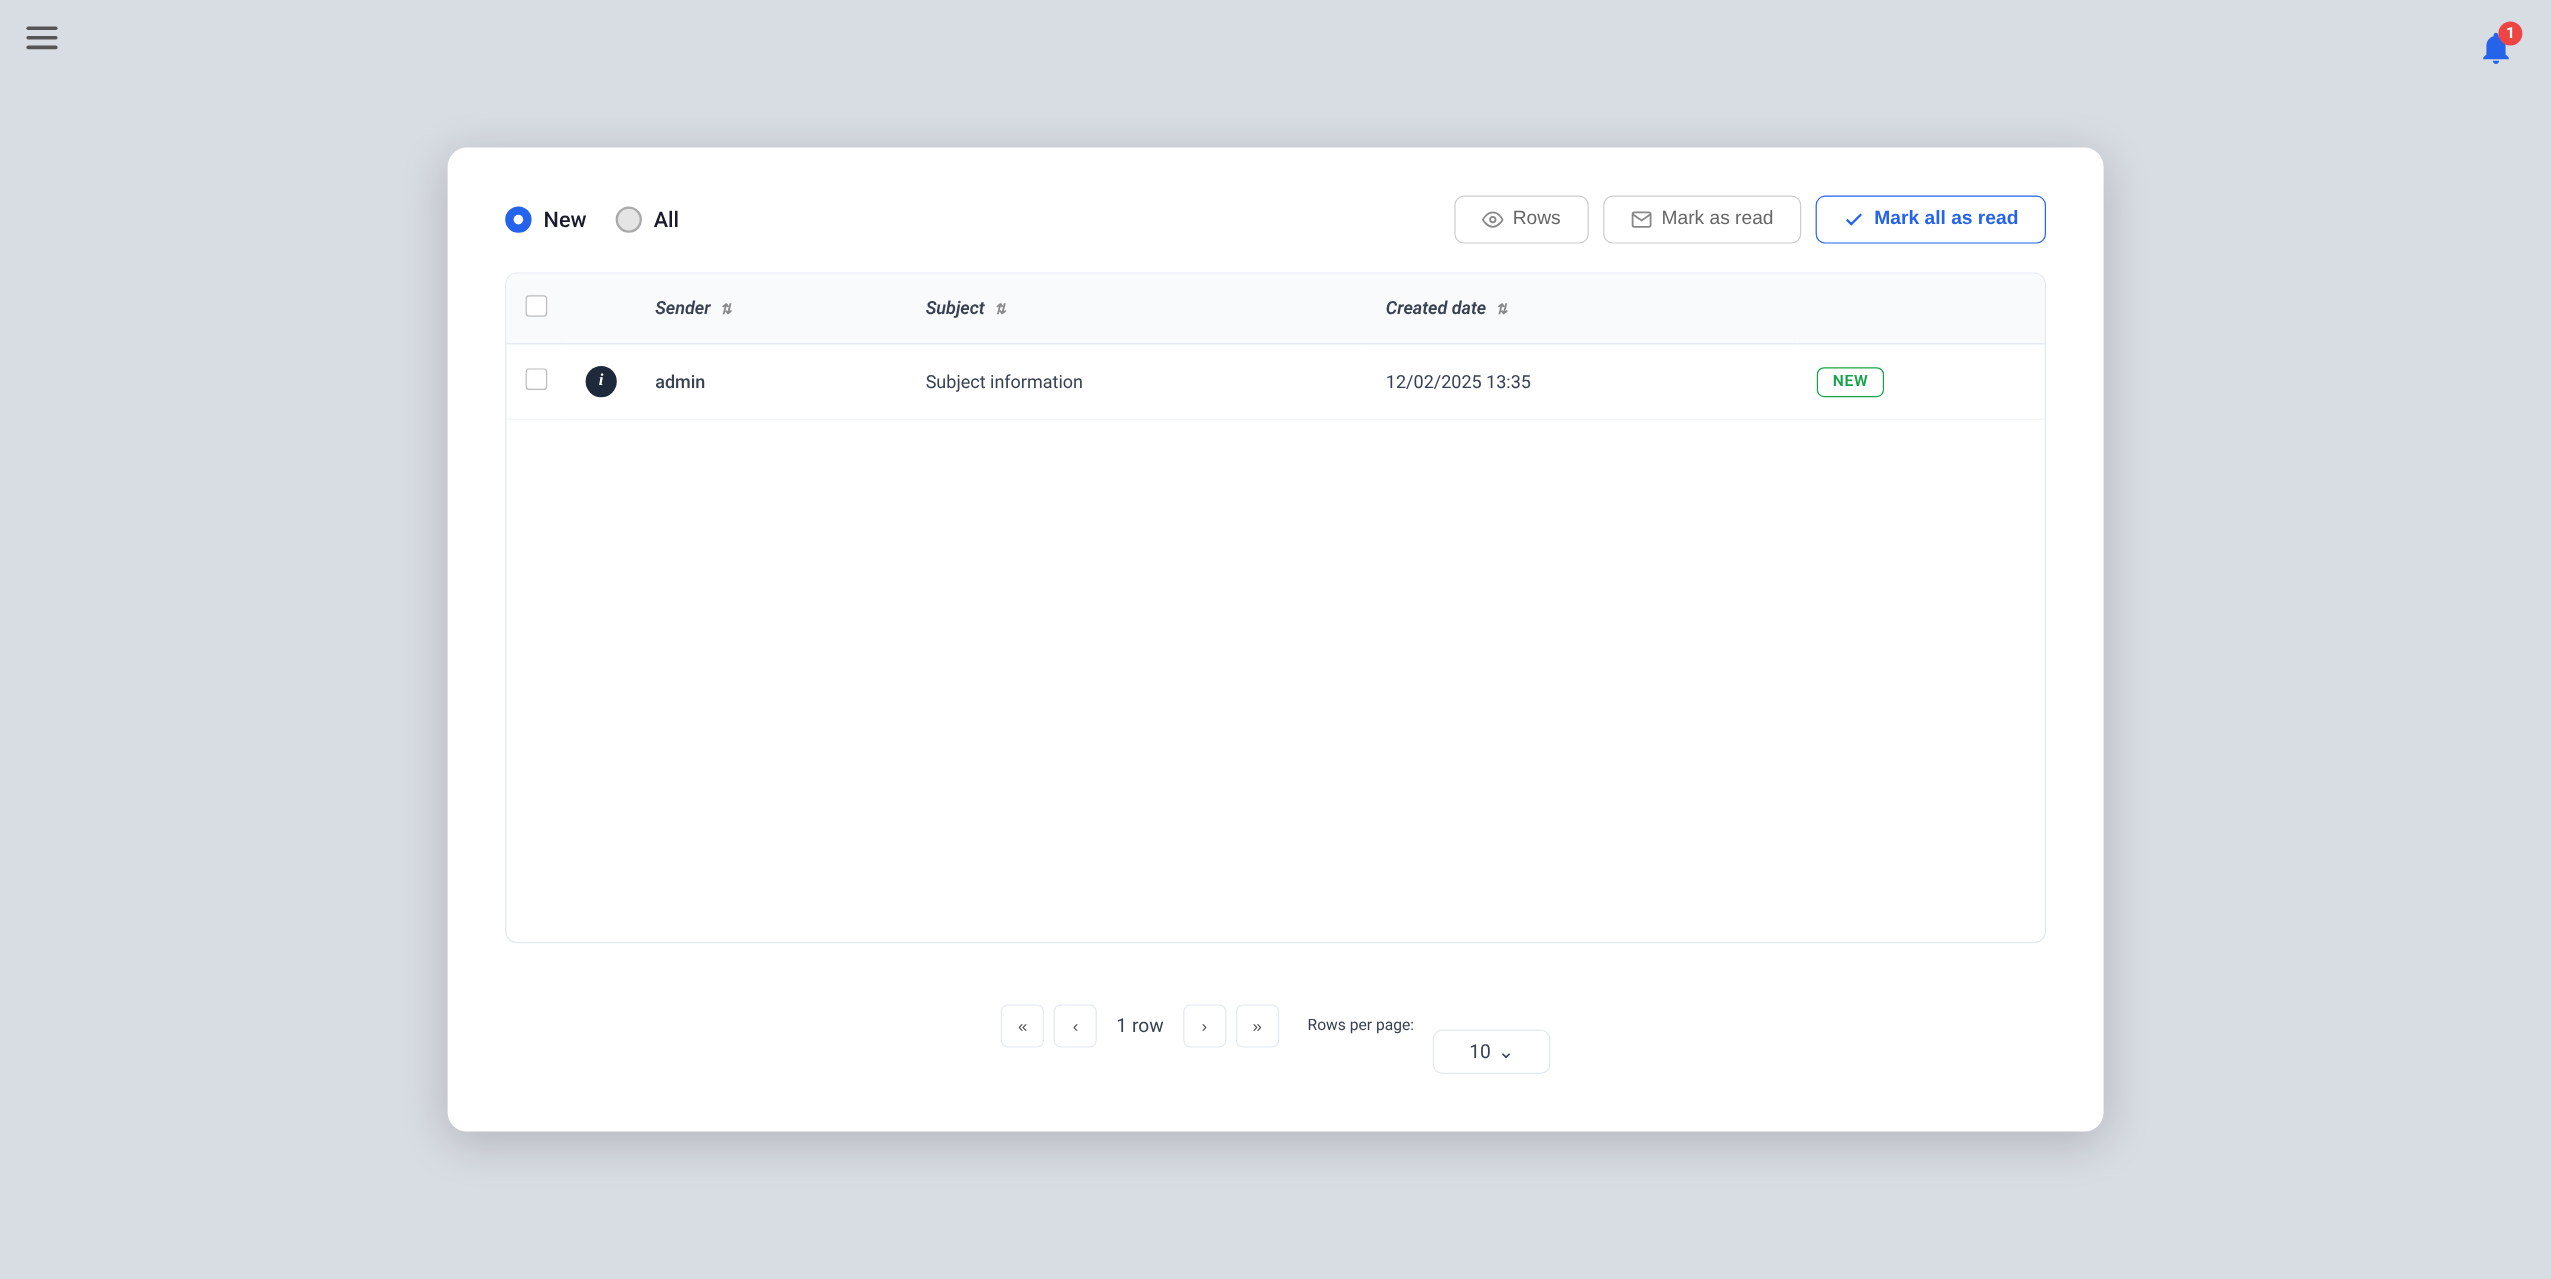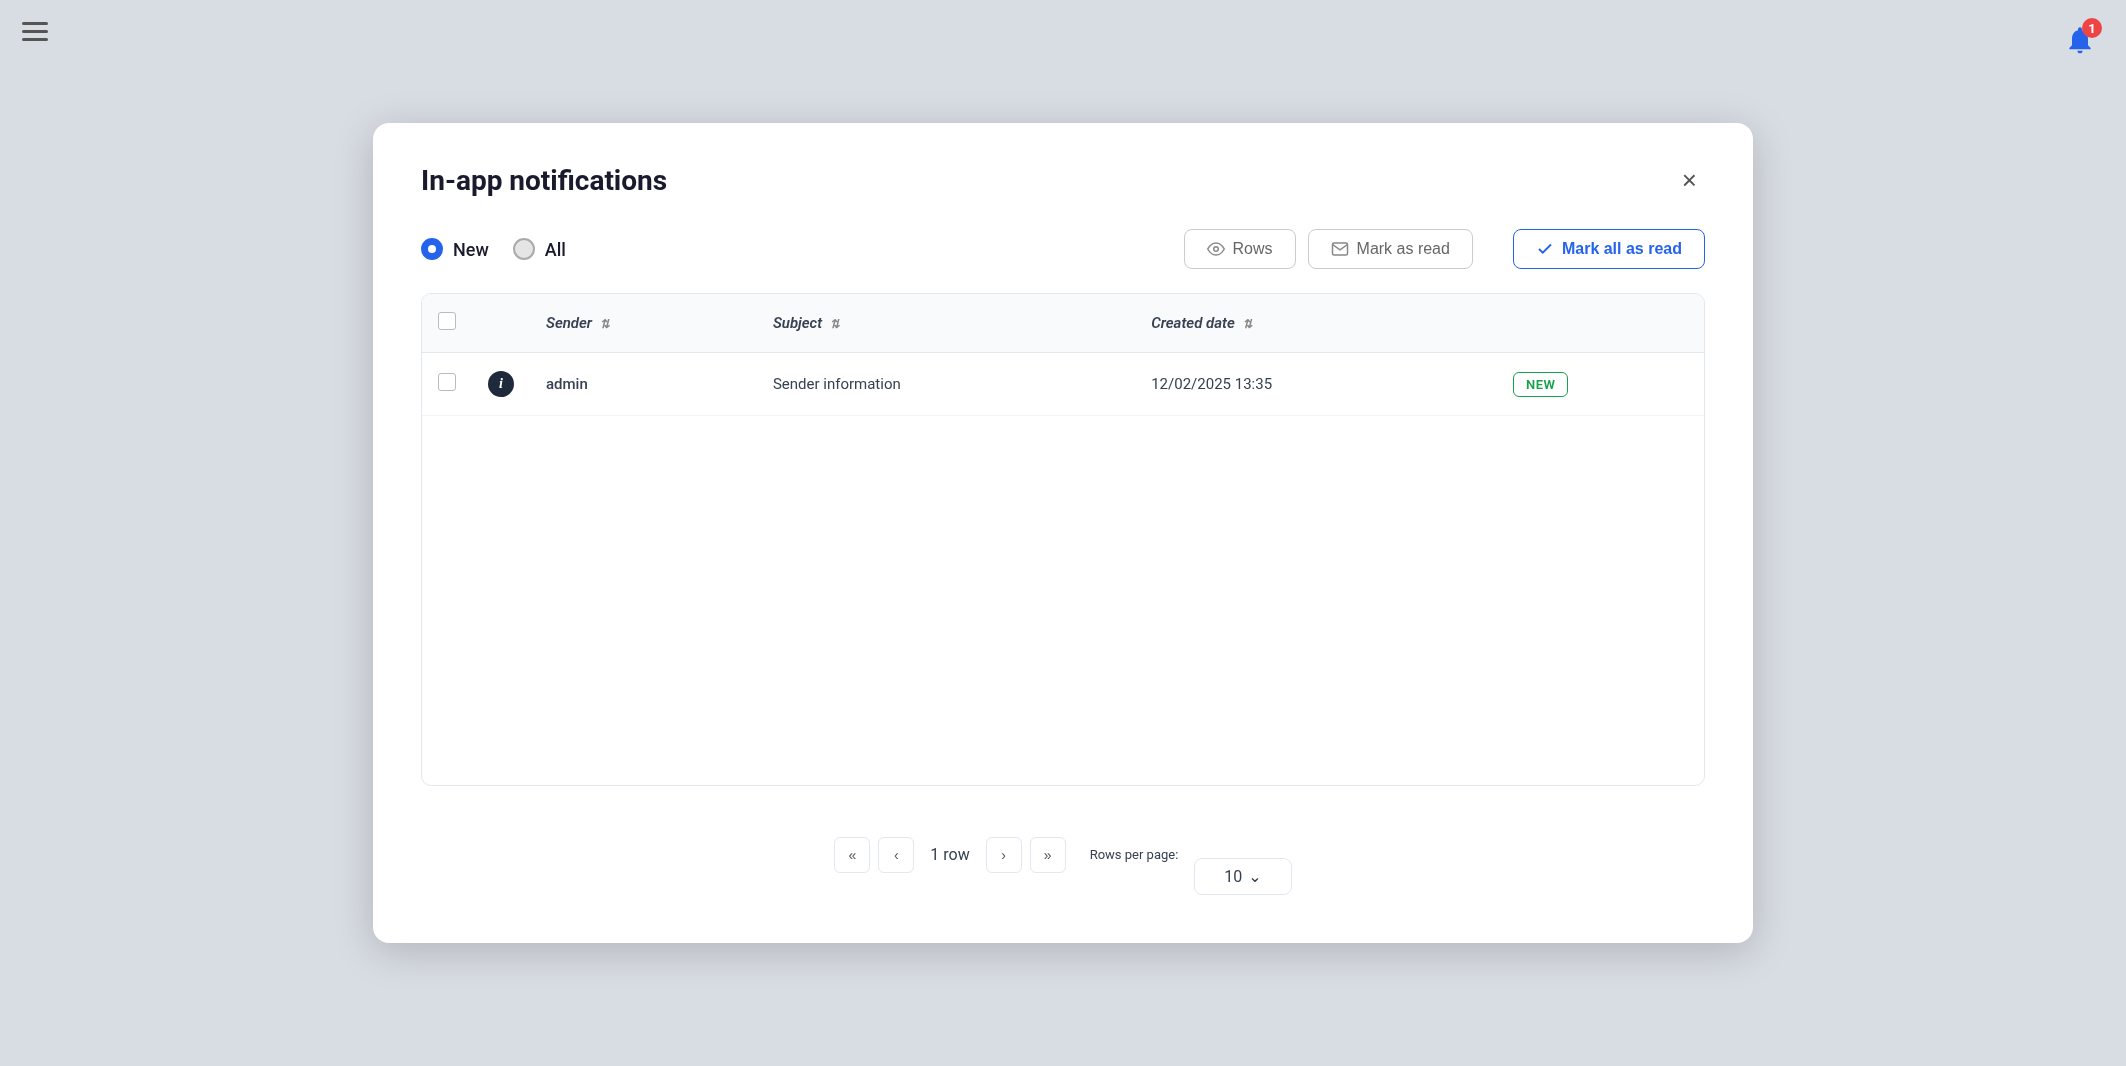--- a/index.html
+++ b/index.html
@@ -182,21 +182,20 @@
       align-items: center;
       gap: 8px;
       padding: 10px 22px;
       border: 1.5px solid #2563eb;
       border-radius: 8px;
       background: white;
       cursor: pointer;
       font-size: 16px;
       color: #2563eb;
       font-weight: 600;
-      margin-left: 28px;
     }
 
     
     .table-container {
       border: 1px solid #e2e8f0;
       border-radius: 10px;
       overflow: hidden;
       flex: 1;
     }
 
@@ -360,24 +359,20 @@
   <div class="bell-icon-wrap">
     <svg class="bell-svg" viewBox="0 0 24 24" xmlns="http://www.w3.org/2000/svg">
       <path d="M12 22c1.1 0 2-.9 2-2h-4c0 1.1.9 2 2 2zm6-6v-5c0-3.07-1.64-5.64-4.5-6.32V4c0-.83-.67-1.5-1.5-1.5s-1.5.67-1.5 1.5v.68C7.63 5.36 6 7.92 6 11v5l-2 2v1h16v-1l-2-2z"></path>
     </svg>
     <div class="bell-badge">1</div>
   </div>
 </div>
 
 <div class="modal-overlay">
 
-  <div class="modal-header">
-    <h2 class="modal-title">In-app notifications</h2>
-    <button class="close-btn">×</button>
-  </div>
 
   <div class="filter-row">
     <div class="radio-group">
 
       <div class="radio-item">
         <div class="radio-circle selected"></div>
         <span class="radio-label">New</span>
       </div>
 
       <div class="radio-item">
@@ -438,21 +433,21 @@
       <tbody id="table-body">
 
       <tr>
       <td class="td-checkbox">
         <div class="checkbox-box"></div>
       </td>
       <td>
         <div class="info-icon">i</div>
       </td>
       <td class="sender-cell">admin</td>
-      <td class="subject-cell">Sender information</td>
+      <td class="subject-cell">Subject information</td>
       <td class="date-cell">12/02/2025 13:35</td>
       <td>
         <span class="new-badge">NEW</span>
       </td>
     </tr>
         </tbody>
     </table>
   </div>
 
   <div class="pagination-row">

